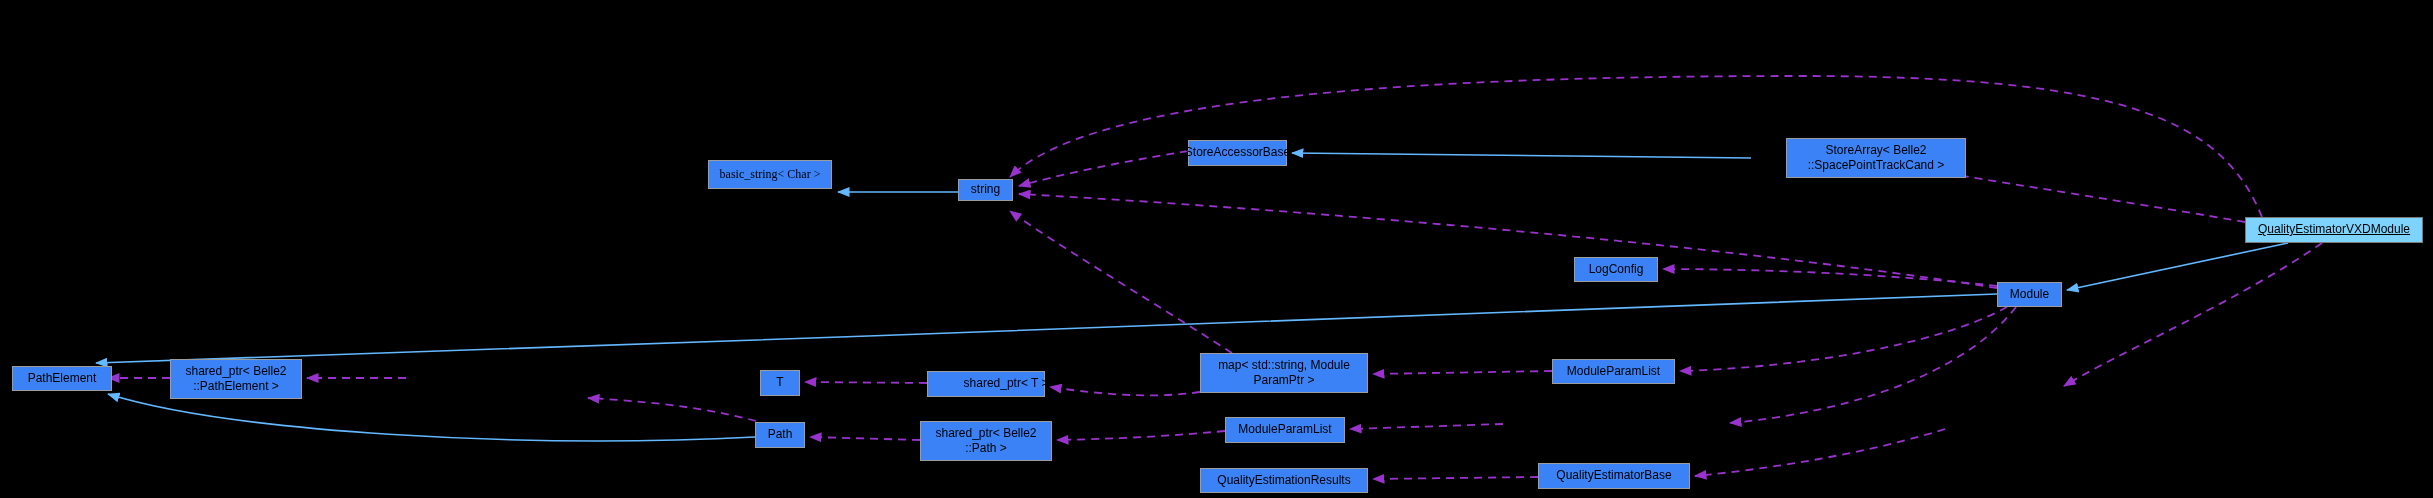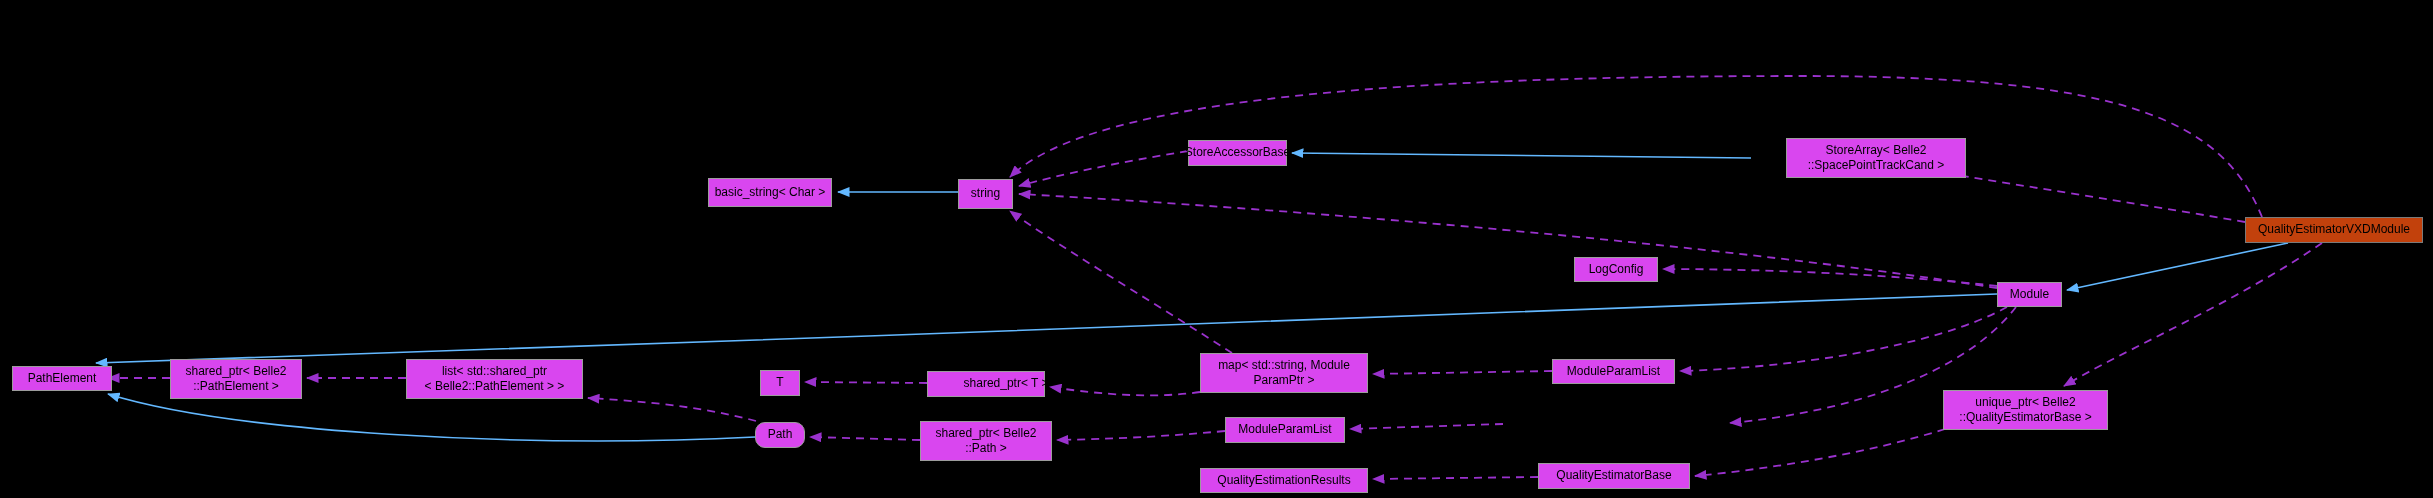--- a/index.html
+++ b/index.html
@@ -1,23 +1,23 @@
 <!DOCTYPE html>
 <html><head>
 <meta charset="utf-8">
 <style>
   html,body{margin:0;padding:0;background:#000;}
   #diagram{position:relative;width:2433px;height:498px;background:#000;overflow:hidden;
            font-family:"Liberation Sans", sans-serif;}
   #edges{position:absolute;left:0;top:0;}
   .node{position:absolute;display:flex;align-items:center;justify-content:center;
-        background:#d946ef;border:1.5px solid #9c9c9c;box-sizing:border-box;
+        background:#3b82f6;border:1.5px solid #9c9c9c;box-sizing:border-box;
         color:#000;font-size:12px;line-height:1.28;text-align:center;white-space:pre;
         cursor:pointer;}
-  .node.highlighted{background:#c2410c;border-color:#7a7a7a;}
+  .node.highlighted{background:#7dd3fc;border-color:#7a7a7a;text-decoration:underline;}
 </style>
 </head>
 <body>
 
 <div id="diagram" style="background: rgb(0, 0, 0);">
   <svg id="edges" width="2433" height="498" viewBox="0 0 2433 498" xmlns="http://www.w3.org/2000/svg">
     <defs>
       <marker id="arrow-inheritance" markerUnits="userSpaceOnUse" markerWidth="13" markerHeight="10" refX="11.5" refY="5" orient="auto">
         <path d="M0,0 L12.5,5 L0,10 z" fill="#63b8ff"></path>
       </marker>
@@ -50,36 +50,32 @@
         <path d="M927,383 L805,382" fill="none" stroke="#9a32cd" stroke-width="1.8" stroke-dasharray="8,6" marker-end="url(#arrow-usage)"></path>
         <path d="M756,421 C700,406 640,401 588,398" fill="none" stroke="#9a32cd" stroke-width="1.8" stroke-dasharray="8,6" marker-end="url(#arrow-usage)"></path>
         <path d="M406,378 L307,378" fill="none" stroke="#9a32cd" stroke-width="1.8" stroke-dasharray="8,6" marker-end="url(#arrow-usage)"></path>
         <path d="M170,378 L108,378" fill="none" stroke="#9a32cd" stroke-width="1.8" stroke-dasharray="8,6" marker-end="url(#arrow-usage)"></path>
       </g>
   </svg>
 
 <div class="node" style="left: 12px; top: 366px; width: 100px; height: 25px;">PathElement</div>
     <div class="node" style="left: 170px; top: 359px; width: 132px; height: 40px;">shared_ptr&lt; Belle2
 ::PathElement &gt;</div>
-    <div class="node" style="left: 406px; top: 359px; width: 177px; height: 40px;">list&lt; std::shared_ptr
-&lt; Belle2::PathElement &gt; &gt;</div>
     <div class="node" style="left: 760px; top: 370px; width: 40px; height: 26px;">T</div>
     <div class="node" style="left: 927px; top: 371px; width: 118px; height: 26px; padding-left: 40px;">shared_ptr&lt; T &gt;</div>
-    <div class="node" style="left: 755px; top: 422px; width: 50px; height: 26px; border-radius: 10px;">Path</div>
+    <div class="node" style="left: 755px; top: 422px; width: 50px; height: 26px;">Path</div>
     <div class="node" style="left: 920px; top: 421px; width: 132px; height: 40px;">shared_ptr&lt; Belle2
 ::Path &gt;</div>
-    <div class="node" style="left: 708px; top: 178px; width: 124px; height: 29px;">basic_string&lt; Char &gt;</div>
-    <div class="node" style="left: 958px; top: 179px; width: 55px; height: 30px;">string</div>
+    <div class="node" style="left: 708px; top: 160px; width: 124px; height: 29px; font-family: Liberation Serif, serif;">basic_string&lt; Char &gt;</div>
+    <div class="node" style="left: 958px; top: 179px; width: 55px; height: 22px;">string</div>
     <div class="node" style="left: 1188px; top: 140px; width: 99px; height: 26px;">StoreAccessorBase</div>
     <div class="node" style="left: 1751px; top: 138px; width: 180px; height: 40px; margin-left: 35px;">StoreArray&lt; Belle2
 ::SpacePointTrackCand &gt;</div>
     <div class="node" style="left: 1574px; top: 257px; width: 84px; height: 25px;">LogConfig</div>
     <div class="node" style="left: 1997px; top: 282px; width: 65px; height: 25px;">Module</div>
     <div class="node" style="left: 1200px; top: 353px; width: 168px; height: 40px;">map&lt; std::string, Module
 ParamPtr &gt;</div>
     <div class="node" style="left: 1552px; top: 359px; width: 123px; height: 25px;">ModuleParamList</div>
     <div class="node" style="left: 1225px; top: 417px; width: 120px; height: 26px;">ModuleParamList</div>
     <div class="node" style="left: 1200px; top: 468px; width: 168px; height: 25px;">QualityEstimationResults</div>
     <div class="node" style="left: 1538px; top: 463px; width: 152px; height: 26px;">QualityEstimatorBase</div>
-    <div class="node" style="left: 1943px; top: 390px; width: 165px; height: 40px;">unique_ptr&lt; Belle2
-::QualityEstimatorBase &gt;</div>
     <div class="node highlighted" style="left: 2245px; top: 217px; width: 178px; height: 26px;">QualityEstimatorVXDModule</div>
   </div>
 
 </body></html>

